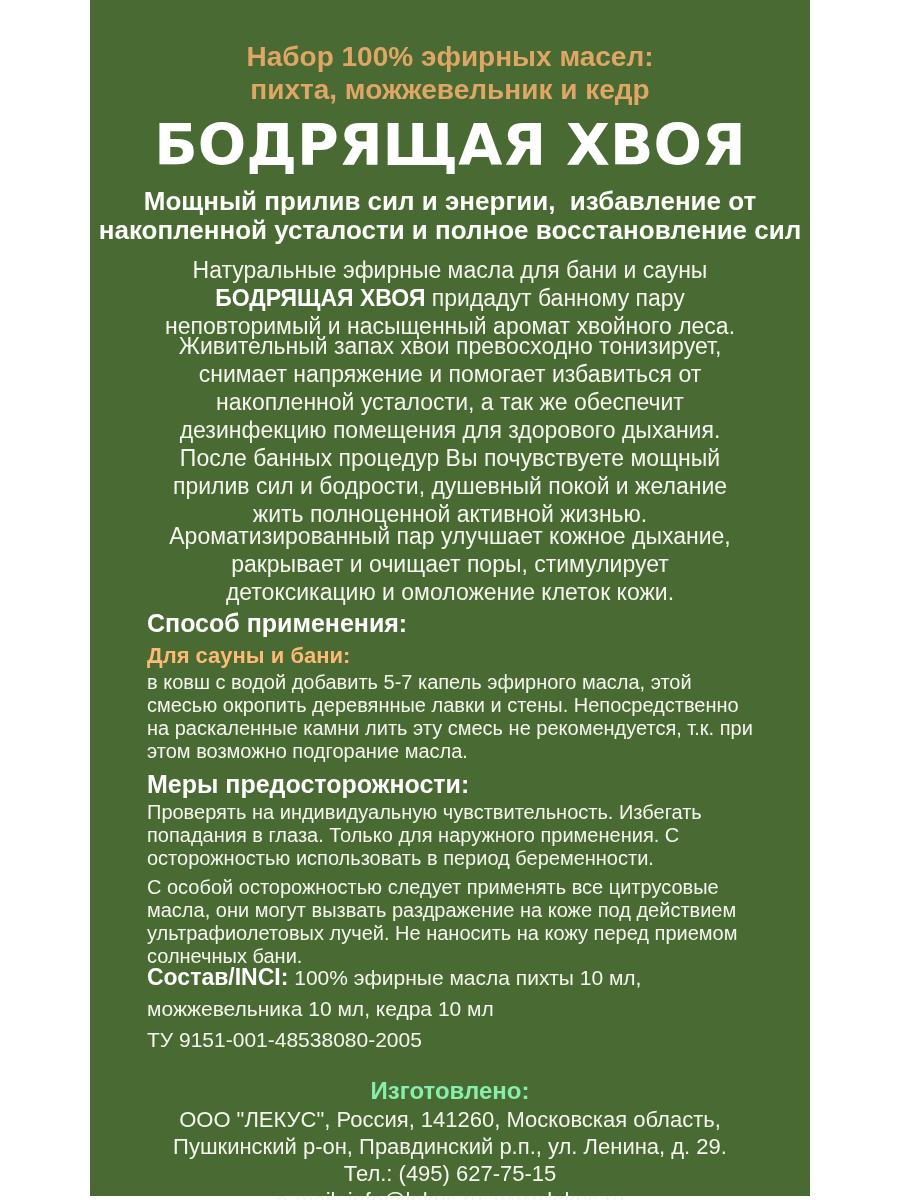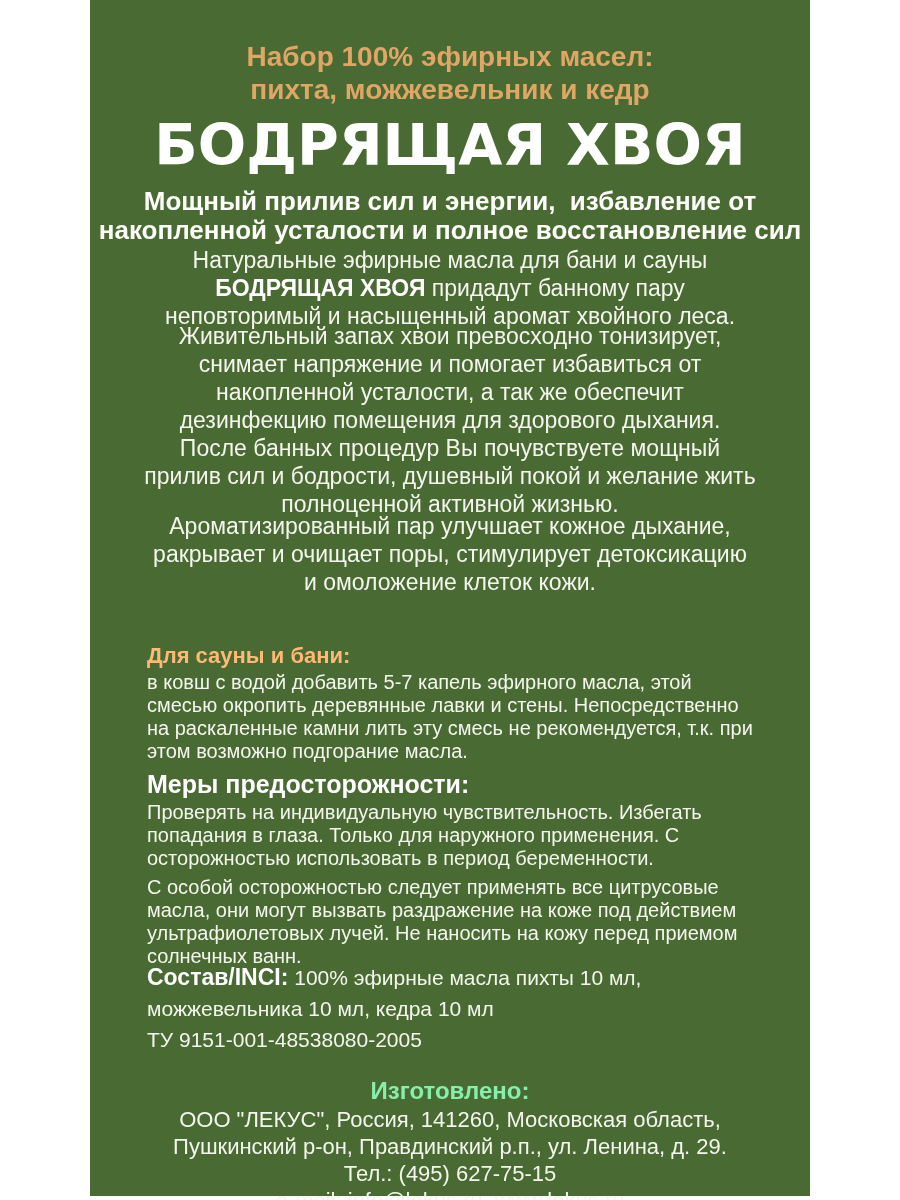--- a/index.html
+++ b/index.html
@@ -59,21 +59,21 @@
     color: #fdfdfa;
   }
   .subtitle div { white-space: pre; }
 
   .intro {
     left: 48px; right: 48px;
     text-align: center;
     font-size: 23px;
     line-height: 28px;
     color: #f4f6ee;
-    margin: 6px;
+    margin: 16px;
   }
   .p1 { top: 240px; }
   .p2 { top: 316px; }
   .p3 { top: 506px; }
 
   .b { font-weight: bold; color: #ffffff; }
 
   .lefttext {
     left: 57px; right: 52px;
     text-align: left;
@@ -144,26 +144,27 @@
       <div>Мощный прилив сил и энергии,  избавление от</div>
       <div>накопленной усталости и полное восстановление сил</div>
     </div>
 
     <p class="abs intro p1"><span>Натуральные эфирные масла для бани и сауны</span><br><span class="b">БОДРЯЩАЯ ХВОЯ</span><span> придадут банному пару неповторимый и насыщенный аромат хвойного леса.</span></p>
 
     <p class="abs intro p2">Живительный запах хвои превосходно тонизирует, снимает напряжение и помогает избавиться от накопленной усталости, а так же обеспечит дезинфекцию помещения для здорового дыхания. После банных процедур Вы почувствуете мощный прилив сил и бодрости, душевный покой и желание жить полноценной активной жизнью.</p>
 
     <p class="abs intro p3">Ароматизированный пар улучшает кожное дыхание, ракрывает и очищает поры, стимулирует детоксикацию и омоложение клеток кожи.</p>
 
+    <div class="abs lefttext h1 usage-h">Способ применения:</div>
     <div class="abs lefttext h2 usage-sub">Для сауны и бани:</div>
     <p class="abs lefttext body-sm usage-body">в ковш с водой добавить 5-7 капель эфирного масла, этой смесью окропить деревянные лавки и стены. Непосредственно на раскаленные камни лить эту смесь не рекомендуется, т.к. при этом возможно подгорание масла.</p>
 
     <div class="abs lefttext h1 prec-h">Меры предосторожности:</div>
     <p class="abs lefttext body-sm prec-p1">Проверять на индивидуальную чувствительность. Избегать  попадания в глаза. Только для наружного применения. С осторожностью использовать в период беременности.</p>
-    <p class="abs lefttext body-sm prec-p2">С особой осторожностью следует применять все цитрусовые масла, они могут вызвать раздражение на коже под действием ультрафиолетовых лучей. Не наносить на кожу перед приемом солнечных ванн.</p>
+    <p class="abs lefttext body-sm prec-p2">С особой осторожностью следует применять все цитрусовые масла, они могут вызвать раздражение на коже под действием ультрафиолетовых лучей. Не наносить на кожу перед приемом солнечных бани.</p>
 
     <p class="abs lefttext comp"><span class="b">Состав/INCI:</span> <span>100% эфирные масла пихты 10 мл,</span><br><span>можжевельника 10 мл, кедра 10 мл</span><br><span>ТУ 9151-001-48538080-2005</span></p>
 
     <div class="abs made-h">Изготовлено:</div>
 
     <div class="abs addr">
       <div>ООО "ЛЕКУС", Россия, 141260, Московская область,</div>
       <div>Пушкинский р-он, Правдинский р.п., ул. Ленина, д. 29.</div>
       <div>Тел.: (495) 627-75-15</div>
       <div>e-mail: info@lekus.ru  www.lekus.ru</div>

